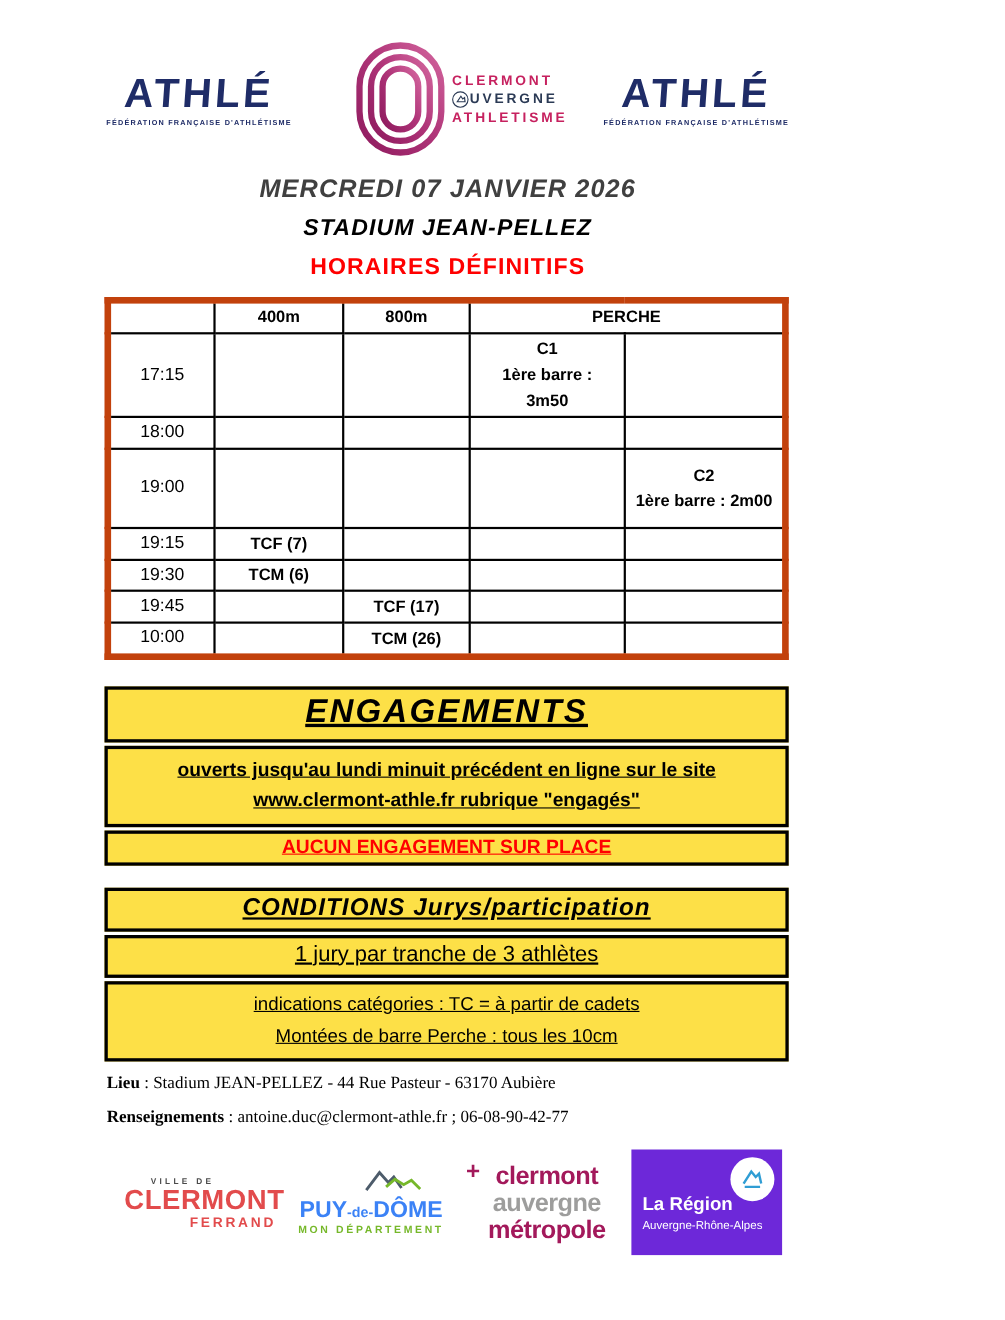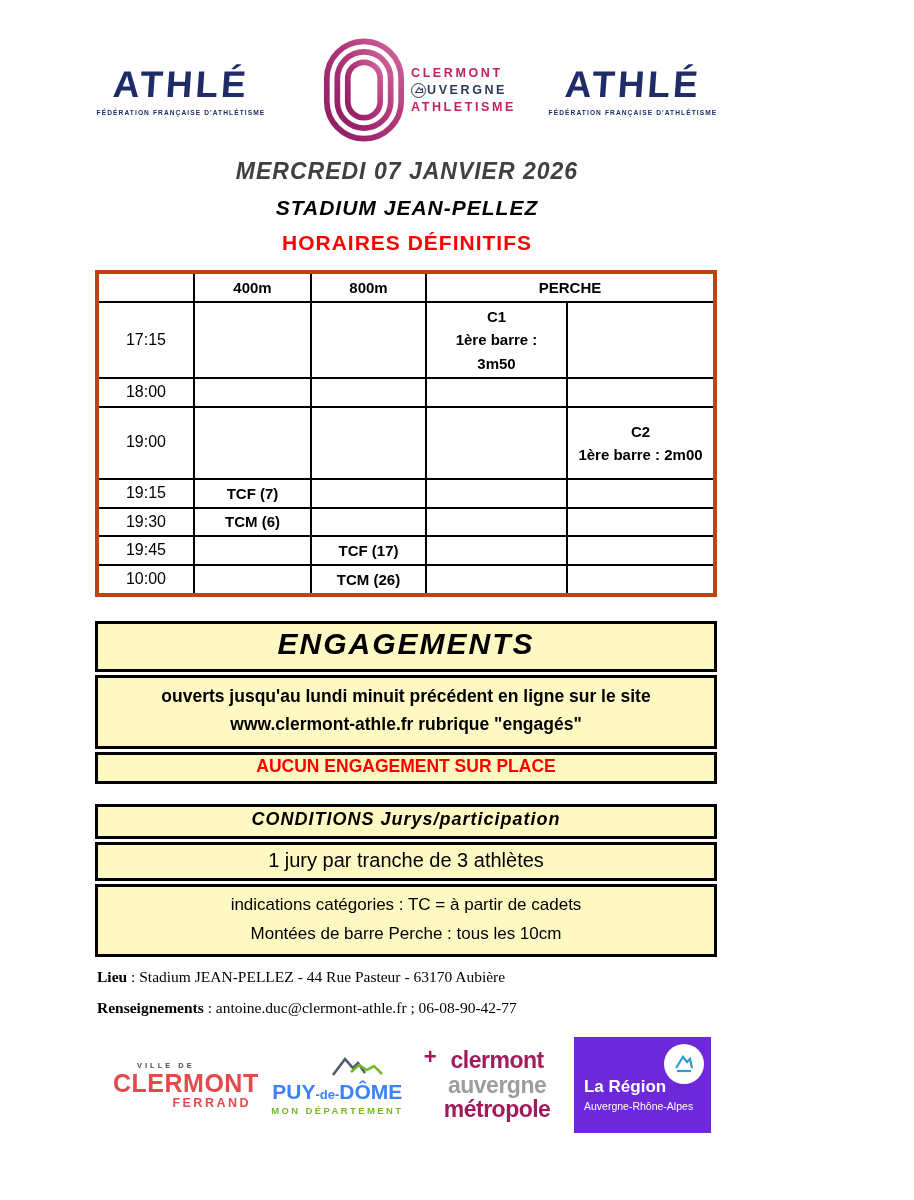--- a/index.html
+++ b/index.html
@@ -45,46 +45,47 @@
   .titles { text-align: center; margin-top: 12px; }
   .title-line { font-weight: bold; letter-spacing: 1px; }
   .t-event  { font-style: italic; font-size: 23px; color: #000; }
   .t-date   { font-style: italic; font-size: 23px; color: #404040; margin-top: 11px; }
   .t-venue  { font-style: italic; font-size: 21px; color: #000; margin-top: 11px; }
   .t-status { font-size: 21px; color: #ff0000; margin-top: 11px; }
 
   
   table.sched {
     border-collapse: collapse; width: 622px; margin-top: 15px;
-    border: 4px solid #c2410c; table-layout: fixed;
+    border: 6px solid #c2410c; table-layout: fixed;
   }
   table.sched th, table.sched td {
     border: 2.5px solid #000; text-align: center; vertical-align: middle;
     font-weight: bold; font-size: 15px; white-space: pre-line; line-height: 1.55;
     padding: 1px 2px; overflow: hidden;
   }
   table.sched .time-cell { font-weight: normal; font-size: 16px; }
   tr.h-head  { height: 30px; }
   tr.h-tall  { height: 76px; }
   tr.h-short { height: 24px; }
   tr.h-tall2 { height: 72px; }
 
   
   .info-box { width: 622px; }
   .box-section {
     border: 3px solid #000; text-align: center; margin-top: 3px;
-    background: #fef9c3;
+    background: #fde047;
+    text-decoration: underline;
   }
   .box-section.first { margin-top: 0; }
   .eng-box { margin-top: 24px; }
   .eng-title { font-size: 30px; font-weight: bold; font-style: italic; letter-spacing: 2px; padding: 3px 0 8px; }
   .eng-body  { font-size: 17.5px; font-weight: bold; line-height: 1.62; padding: 4px 0 7px; }
   .eng-warn  { font-size: 17.5px; font-weight: bold; color: #ff0000; padding: 1px 0 4px; }
   .cond-box { margin-top: 20px; }
-  .cond-title { font-size: 18px; font-weight: bold; font-style: italic; letter-spacing: 1px; padding: 2px 0 6px; }
+  .cond-title { font-size: 22px; font-weight: bold; font-style: italic; letter-spacing: 1px; padding: 2px 0 6px; }
   .cond-jury  { font-size: 20px; padding: 4px 0 6px; }
   .cond-notes { font-size: 17px; line-height: 1.72; padding: 3px 0 6px; }
 
   
   .foot-line {
     font-family: "Liberation Serif", serif; font-size: 15.5px; color: #000;
     margin: 13px 0 0 2px;
   }
   .foot-line.firstline { margin-top: 11px; }
   .foot-label { font-weight: bold; }

